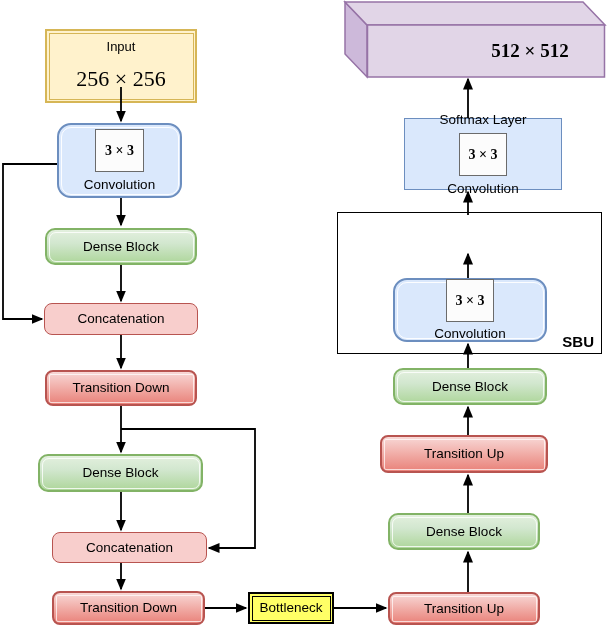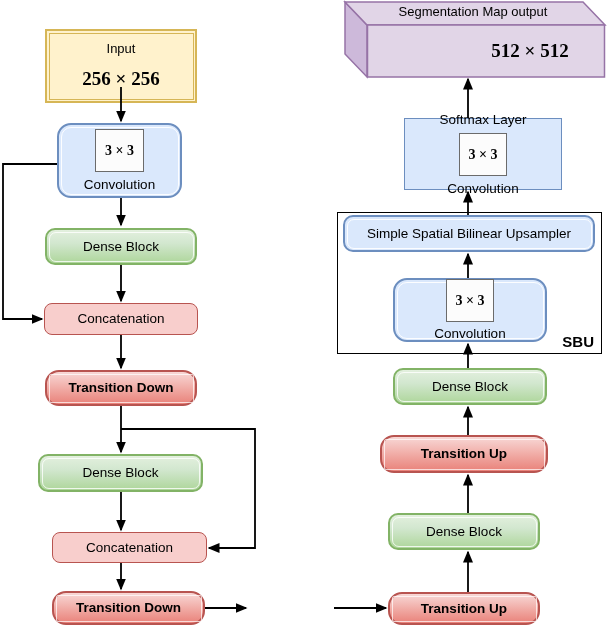--- a/index.html
+++ b/index.html
@@ -10,32 +10,32 @@
   svg.layer{position:absolute;left:0;top:0;pointer-events:none;}
   .node{position:absolute;box-sizing:border-box;}
   .inner{
     position:absolute;inset:1.5px;display:flex;flex-direction:column;
     align-items:center;justify-content:center;gap:4px;text-align:center;
     border-radius:inherit;
   }
   .lbl{font-size:13.5px;line-height:1.15;white-space:nowrap;}
   .sm{font-size:13px;}
   .serif{font-family:"Liberation Serif","DejaVu Serif",serif;}
-  .dim{font-size:19px;font-weight:700;}
+  .dim{font-size:22px;font-weight:400;}
   
   .yellow{background:#FFF2CC;border:2px solid #D6B656;margin-top:16px;}
   .yellow .inner{border:1px solid #D6B656;gap:11px;}
   .blue-r{background:#DAE8FC;border:2px solid #6C8EBF;border-radius:14px;}
   .blue-r .inner{border:1px solid rgba(255,255,255,0.9);border-radius:10px;}
   .green{background:linear-gradient(180deg,#e3f0de 0%,#d2e7cf 40%,#aed69b 100%);
          border:2px solid #82B366;border-radius:10px;}
   .green .inner{border:1px solid rgba(255,255,255,0.8);border-radius:7px;}
   .pink{background:#F8CECC;border:1.5px solid #B85450;border-radius:8px;}
   .redg{background:linear-gradient(180deg,#f8d8d6 0%,#f0a8a2 55%,#e9827a 100%);
-        border:2px solid #B85450;border-radius:14px;font-weight:bold;}
+        border:2px solid #B85450;border-radius:8px;}
   .redg .inner{border:1px solid rgba(255,255,255,0.7);border-radius:2px;}
   .bneck{background:#FFFF66;border:2px solid #000;}
   .bneck .inner{border:1px solid #000;}
   .sbu-box{background:#fff;border:1.5px solid #000;padding-left:21px;}
   .softmax{background:#DAE8FC;border:1.5px solid #6C8EBF;}
   .softmax .inner{gap:5px;}
   .kernel{
     display:inline-block;background:#fcfcfc;border:1px solid #6b6b6b;
     padding:12px 9px;font-family:"Liberation Serif","DejaVu Serif",serif;
     font-size:14px;font-weight:600;line-height:17px;
@@ -49,21 +49,20 @@
 <body>
 
 <div class="canvas">
 
   <svg class="layer" width="610" height="628">
     <polygon points="345,2 367,25 367,77 345,54" fill="#cdb9da" stroke="#9673A6" stroke-width="1.5"></polygon>
     <polygon points="345,2 583,2 605,25 367,25" fill="#E1D5E7" stroke="#9673A6" stroke-width="1.5"></polygon>
     <rect x="367.5" y="25" width="237" height="52" fill="#E1D5E7" stroke="#9673A6" stroke-width="1.5"></rect>
   </svg>
 
-  <div class="cube-title">Segmentation Map output</div>
   <div class="cube-dim serif">512 × 512</div>
 
   <div class="node sbu-box" style="left:337px;top:212px;width:265px;height:142px;">
     <div class="sbu-tag">SBU</div>
   </div>
 
   <div class="node yellow" style="left:45px;top:13px;width:152px;height:74px;">
     <div class="inner">
       <span class="lbl sm">Input</span>
       <span class="serif dim">256 × 256</span>
@@ -106,20 +105,25 @@
         <span class="lbl">Concatenation</span>
       </div>
   </div>
 
   <div class="node redg" style="left:52px;top:591px;width:153px;height:34px;">
     <div class="inner">
         <span class="lbl">Transition Down</span>
       </div>
   </div>
 
+  <div class="node bneck" style="left:248px;top:592px;width:86px;height:32px;">
+    <div class="inner">
+        <span class="lbl">Bottleneck</span>
+      </div>
+  </div>
 
   <div class="node redg" style="left:388px;top:592px;width:152px;height:33px;">
     <div class="inner">
         <span class="lbl">Transition Up</span>
       </div>
   </div>
 
   <div class="node green" style="left:388px;top:513px;width:152px;height:37px;">
     <div class="inner">
         <span class="lbl">Dense Block</span>
@@ -138,25 +142,20 @@
       </div>
   </div>
 
   <div class="node blue-r" style="left:393px;top:278px;width:154px;height:64px;">
     <div class="inner" style="gap:4px;">
       <span class="kernel">3 × 3</span>
       <span class="lbl">Convolution</span>
     </div>
   </div>
 
-  <div class="node blue-r" style="left:343px;top:215px;width:252px;height:37px;border-radius:10px;">
-    <div class="inner" style="border-radius:7px;">
-      <span class="lbl">Simple Spatial Bilinear Upsampler</span>
-    </div>
-  </div>
 
   <div class="node softmax" style="left:404px;top:118px;width:158px;height:72px;">
     <div class="inner">
       <span class="lbl">Softmax Layer</span>
       <span class="kernel">3 × 3</span>
       <span class="lbl">Convolution</span>
     </div>
   </div>
 
   <svg class="layer" width="610" height="628">

